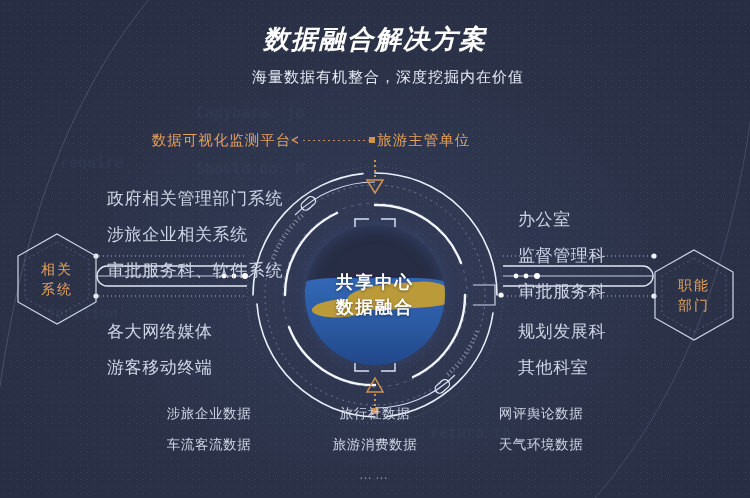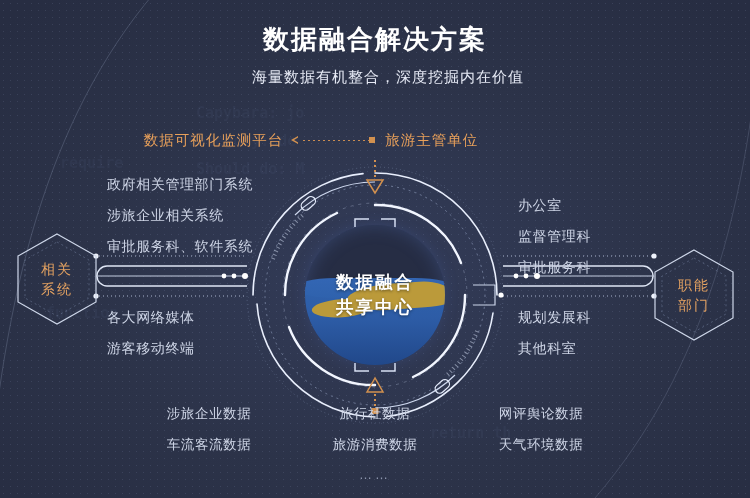--- a/index.html
+++ b/index.html
@@ -25,31 +25,31 @@
     color:rgba(150,170,210,.055);
     font-family:"DejaVu Sans Mono","Liberation Mono",monospace;
     font-size:15px;line-height:26px;font-weight:700;
     white-space:pre;pointer-events:none;user-select:none;
   }
   .arc-layer{position:absolute;inset:0;pointer-events:none;}
 
   
   .title{
     position:absolute;top:22px;left:0;width:750px;text-align:center;
-    color:#ffffff;font-size:26px;font-weight:700;letter-spacing:2px;
+    color:#ffffff;font-size:26px;font-weight:700;letter-spacing:2px;font-style:italic;
   }
   .subtitle{
     position:absolute;top:68px;left:13px;width:750px;text-align:center;
     color:#e6eaf5;font-size:15px;letter-spacing:1px;
   }
 
   
   .toprow{
     position:absolute;top:131px;left:0;width:622px;
-    display:flex;align-items:center;justify-content:center;gap:8px;
+    display:flex;align-items:center;justify-content:center;gap:0;
   }
   .gold-label{color:#e8a05a;font-size:14.5px;letter-spacing:1px;white-space:nowrap;}
   .dot-arrow{position:relative;width:86px;height:12px;}
   .dot-arrow .line{
     position:absolute;left:12px;right:8px;top:5px;height:1px;
     background-image:linear-gradient(to right,#c98c52 0 2px,transparent 2px 5px);
     background-size:5px 1px;
   }
   .tri-left{
     position:absolute;left:0;top:1px;width:0;height:0;
@@ -57,21 +57,21 @@
     border-right:7.5px solid #d2914f;
   }
   .tri-left-inner{
     position:absolute;left:2.4px;top:2.6px;width:0;height:0;
     border-top:3.2px solid transparent;border-bottom:3.2px solid transparent;
     border-right:5.4px solid #2f3750;
   }
   .sq-end{position:absolute;right:2px;top:2.5px;width:6px;height:6px;background:#d2914f;}
 
   
-  .col{position:absolute;color:#ced5e6;font-size:14px;letter-spacing:.6px;white-space:nowrap;}
+  .col{position:absolute;color:#ced5e6;font-size:17px;letter-spacing:.6px;white-space:nowrap;margin-top:11px;}
   .col div{margin-bottom:13px;}
   .col-left-top{left:107px;top:176px;}
   .col-left-bot{left:107px;top:309px;}
   .col-right-top{left:518px;top:197px;}
   .col-right-bot{left:518px;top:309px;}
 
   
   .bottom-grid{
     position:absolute;left:0;top:405px;width:750px;text-align:center;
     color:#cfd6e7;font-size:13.5px;letter-spacing:.6px;
@@ -254,22 +254,22 @@
   <svg class="vmark bot" viewBox="0 0 24 40">
     <polygon points="12,4 4,18 20,18" fill="none" stroke="#d2914f" stroke-width="1.5"></polygon>
     <line x1="12" y1="20" x2="12" y2="34" stroke="#d2914f" stroke-width="2" stroke-dasharray="2 3"></line>
     <rect x="8.5" y="34" width="7" height="7" fill="#d2914f"></rect>
   </svg>
 
   <div class="sphere">
     <div class="liquid"></div>
     <div class="gold-wave"></div>
     <div class="sphere-label">
+      <span>共享中心</span>
       <span>数据融合</span>
-      <span>共享中心</span>
     </div>
   </div>
 
   <div class="col col-left-top">
     <div>政府相关管理部门系统</div>
     <div>涉旅企业相关系统</div>
     <div>审批服务科、软件系统</div>
   </div>
   <div class="col col-left-bot">
     <div>各大网络媒体</div>

